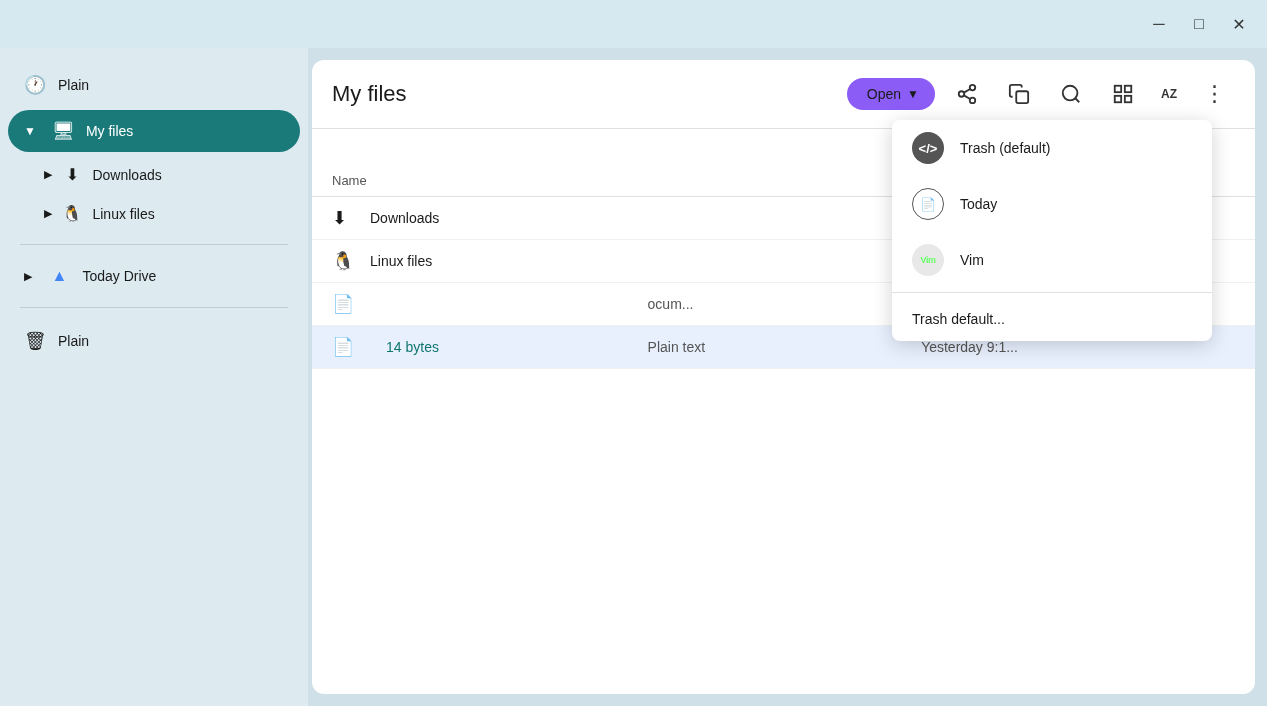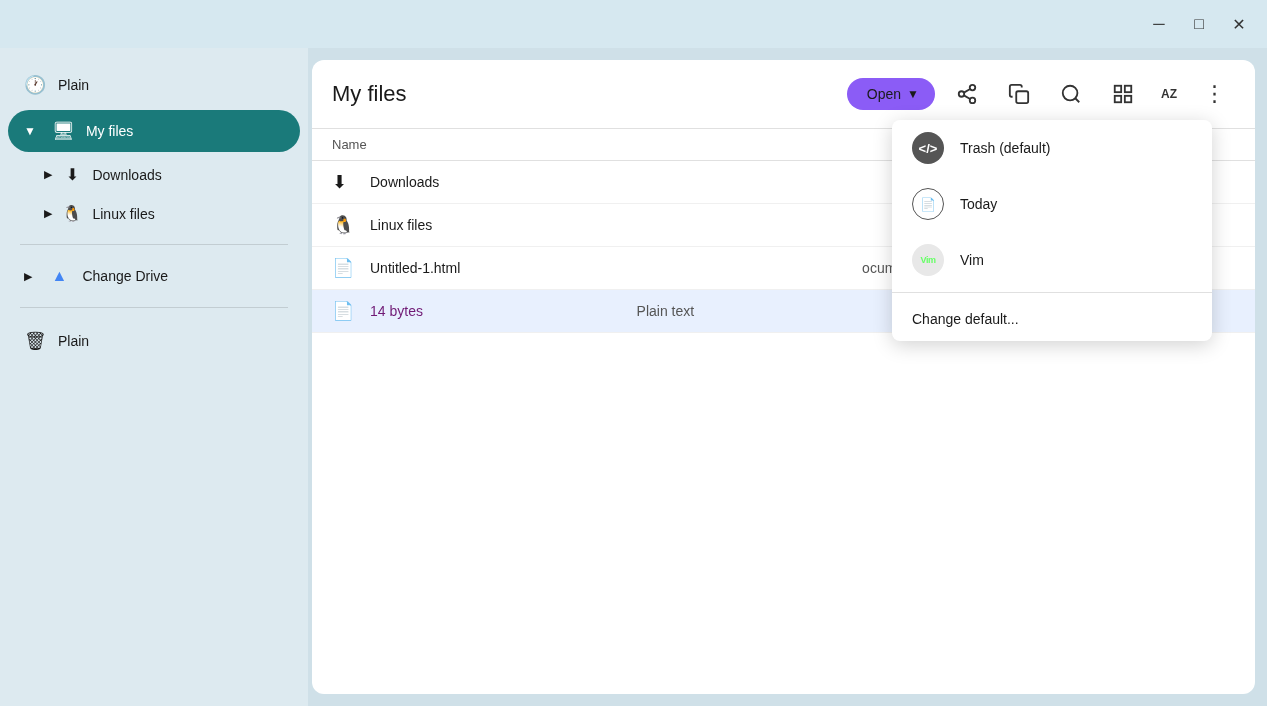--- a/index.html
+++ b/index.html
@@ -157,20 +157,21 @@
 
     
     .file-list-header {
       display: flex;
       align-items: center;
       padding: 8px 20px;
       border-bottom: 1px solid #e0e0e0;
       font-size: 13px;
       color: #555;
       font-weight: 500;
+      margin-top: 36px;
     }
     .col-name { flex: 2; }
     .col-size { flex: 1; }
     .col-type { flex: 1; }
     .col-date {
       flex: 1.2;
       display: flex;
       align-items: center;
       gap: 4px;
       border-left: 1px solid #ccc;
@@ -192,21 +193,21 @@
       cursor: pointer;
     }
     .file-row.selected { background: #e8f0fe; }
     .file-row .file-icon {
       width: 28px;
       font-size: 18px;
       margin-right: 10px;
       flex-shrink: 0;
     }
     .file-row .file-name { flex: 2; }
-    .file-row .file-size { flex: 1; color: #701a75; }
+    .file-row .file-size { flex: 1; color: #0f766e; margin-left: 16px; }
     .file-row .file-type { flex: 1; color: #555; }
     .file-row .file-date { flex: 1.2; color: #555; padding-left: 12px; }
     .dropdown-menu {
       position: absolute;
       top: 60px;
       left: 580px;
       width: 320px;
       background: white;
       border-radius: 8px;
       box-shadow: 0 4px 20px rgba(0,0,0,0.18);
@@ -294,21 +295,21 @@
         <span class="icon">🐧</span>
         <span>Linux files</span>
       </div>
     </div>
 
     <div class="sidebar-divider"></div>
 
     <div class="sidebar-item">
       <span class="chevron" style="font-size:11px;">▶</span>
       <span class="icon" style="font-size:16px; color:#4285f4;">▲</span>
-      <span>Change Drive</span>
+      <span>Today Drive</span>
     </div>
 
     <div class="sidebar-divider"></div>
 
     <div class="sidebar-item">
       <span class="icon">🗑</span>
       <span>Plain</span>
     </div>
 
   </div>
@@ -381,21 +382,20 @@
       <div class="file-row">
         <div class="file-icon">🐧</div>
         <div class="file-name">Linux files</div>
         <div class="file-size"></div>
         <div class="file-type"></div>
         <div class="file-date">Yesterday 7:0...</div>
       </div>
 
       <div class="file-row">
         <div class="file-icon">📄</div>
-        <div class="file-name">Untitled-1.html</div>
         <div class="file-size"></div>
         <div class="file-type">ocum...</div>
         <div class="file-date">Today 7:54 AM</div>
       </div>
 
       <div class="file-row selected">
         <div class="file-icon">📄</div>
         <div class="file-size">14 bytes</div>
         <div class="file-type">Plain text</div>
         <div class="file-date">Yesterday 9:1...</div>
@@ -417,19 +417,19 @@
 
 
       <div class="dropdown-item">
         <div class="d-icon vim-icon-img" style="color:#66ff66; font-size:9px; font-weight:bold; letter-spacing:-0.5px;">Vim</div>
         <span>Vim</span>
       </div>
 
       <div class="dropdown-divider"></div>
 
       <div class="dropdown-item change-default">
-        <span>Change default...</span>
+        <span>Trash default...</span>
       </div>
 
     </div>
 
   </div>
 </div>
 
 </body></html>

